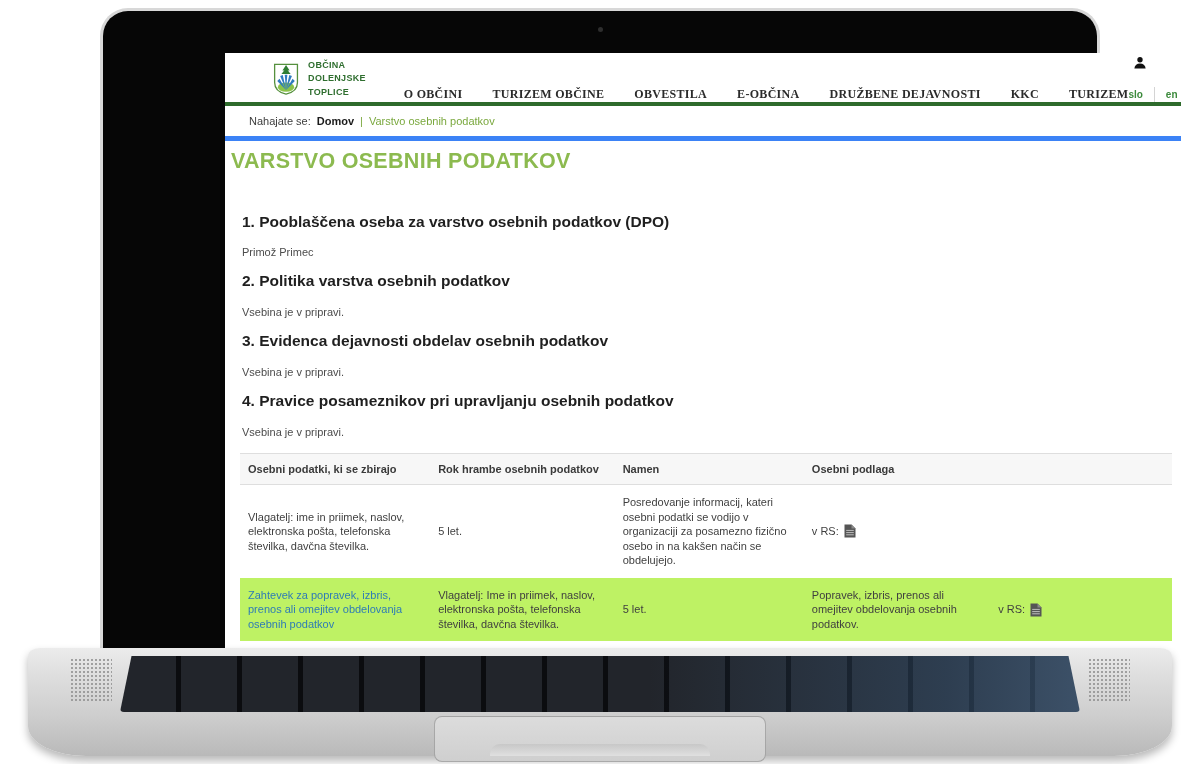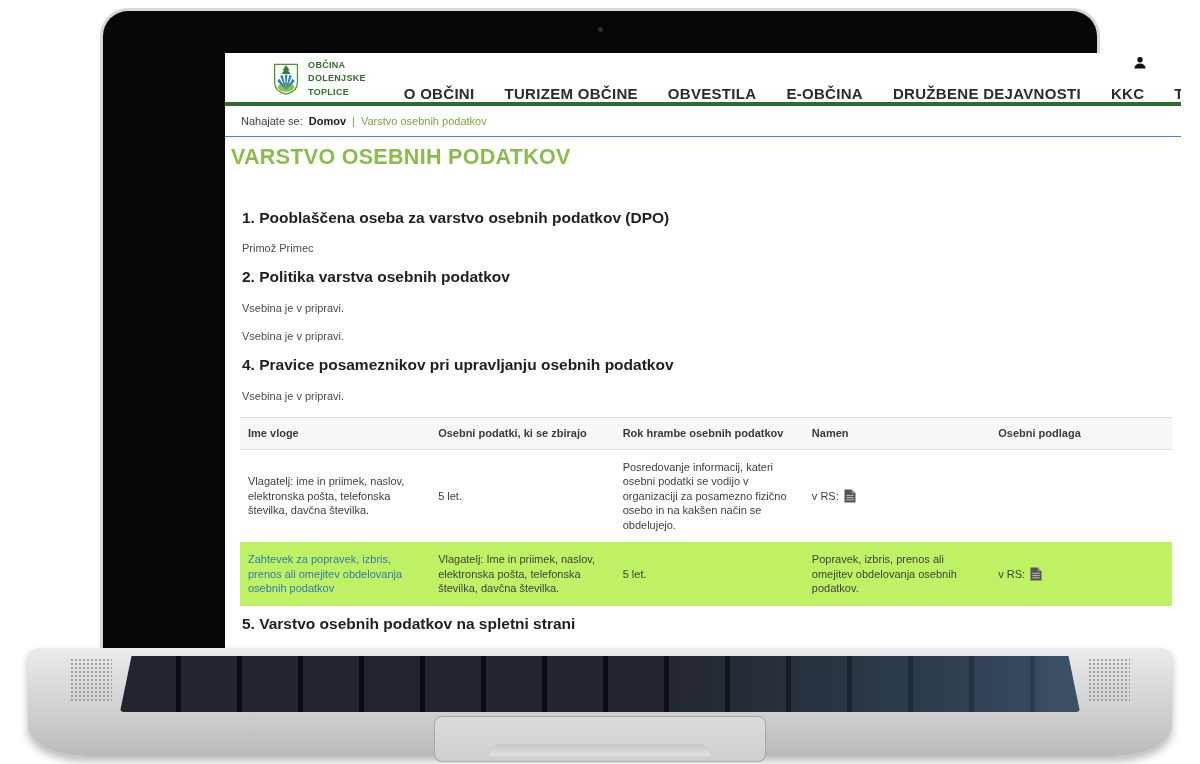--- a/index.html
+++ b/index.html
@@ -30,28 +30,28 @@
     background:linear-gradient(180deg,#dcdcdc,#cfcfcf);}
   .notch{position:absolute;left:50%;bottom:0;width:220px;height:12px;transform:translateX(-50%);
     border-radius:10px 10px 0 0;background:linear-gradient(180deg,#c4c4c4,#e4e4e4);opacity:.8;}
 
   
   .site-header{height:53px;display:flex;align-items:flex-end;padding:0 30px 0 48px;
     border-bottom:4px solid #2e6b2c;box-sizing:border-box;position:relative;background:#fff;}
   .logo-wrap{display:flex;align-items:center;gap:9px;}
   .logo-text{font-size:9px;font-weight:bold;color:#2f6e2f;line-height:1.5;letter-spacing:.3px;}
   .main-nav{display:flex;gap:30px;margin-left:26px;align-items:center;}
-  .nav-item{font-size:15px;font-weight:bold;color:#2b2b2b;letter-spacing:.3px;cursor:pointer;white-space:nowrap;}
+  .nav-item{font-size:12px;font-weight:bold;color:#2b2b2b;letter-spacing:.3px;cursor:pointer;white-space:nowrap;font-family:Liberation Serif, serif;}
   .lang-group{margin-left:auto;display:flex;align-items:center;gap:11px;}
   .lang-link{font-size:10px;font-weight:bold;color:#3c8a3c;cursor:pointer;}
   .vsep{width:1px;height:15px;background:#d4d4d4;}
   .user-icon-wrap{position:absolute;right:34px;top:2px;}
 
-  .breadcrumb{height:30px;display:flex;align-items:center;gap:6px;padding:0 16px;
-    font-size:11px;border-bottom:1px solid #3b82f6;background:#fff;}
+  .breadcrumb{height:30px;display:flex;align-items:center;gap:6px;padding:0 24px;
+    font-size:11px;border-bottom:5px solid #3b82f6;background:#fff;}
   .bc-prefix{color:#3c3c3c;}
   .bc-home{color:#1a1a1a;font-weight:bold;cursor:pointer;}
   .bc-sep{color:#7aa83e;}
   .bc-current{color:#7aa83e;cursor:pointer;}
 
   .main{padding:0 9px 0 15px;}
   .page-title{color:#8cba4f;font-size:21.5px;font-weight:800;letter-spacing:.3px;margin:9px 0 0 -9px;line-height:1.05;}
   .sec-h{font-size:15.5px;font-weight:bold;color:#1f1f1f;margin:13px 0 0 2px;line-height:1.2;}
   .sec-h.first{margin-top:40px;}
   .sec-h.after-table{margin-top:9px;}
@@ -138,28 +138,28 @@
 
       <div class="main">
         <div class="page-title">VARSTVO OSEBNIH PODATKOV</div>
 
         <div class="sec-h first">1. Pooblaščena oseba za varstvo osebnih podatkov (DPO)</div>
         <div class="sec-p">Primož Primec</div>
 
         <div class="sec-h">2. Politika varstva osebnih podatkov</div>
         <div class="sec-p">Vsebina je v pripravi.</div>
 
+        <div class="sec-h">3. Evidenca dejavnosti obdelav osebnih podatkov</div>
         <div class="sec-p">Vsebina je v pripravi.</div>
 
         <div class="sec-h">4. Pravice posameznikov pri upravljanju osebnih podatkov</div>
         <div class="sec-p">Vsebina je v pripravi.</div>
 
         <div class="table">
           <div class="t-row t-head">
-            <div class="t-cell">Ime vloge</div>
             <div class="t-cell">Osebni podatki, ki se zbirajo</div>
             <div class="t-cell">Rok hrambe osebnih podatkov</div>
             <div class="t-cell">Namen</div>
             <div class="t-cell">Osebni podlaga</div>
           </div>
 
           <div class="t-row">
             <div class="t-cell">Vlagatelj: ime in priimek, naslov, elektronska pošta, telefonska številka, davčna številka.</div>
             <div class="t-cell">5 let.</div>
             <div class="t-cell">Posredovanje informacij, kateri osebni podatki se vodijo v organizaciji za posamezno fizično osebo in na kakšen način se obdelujejo.</div>

